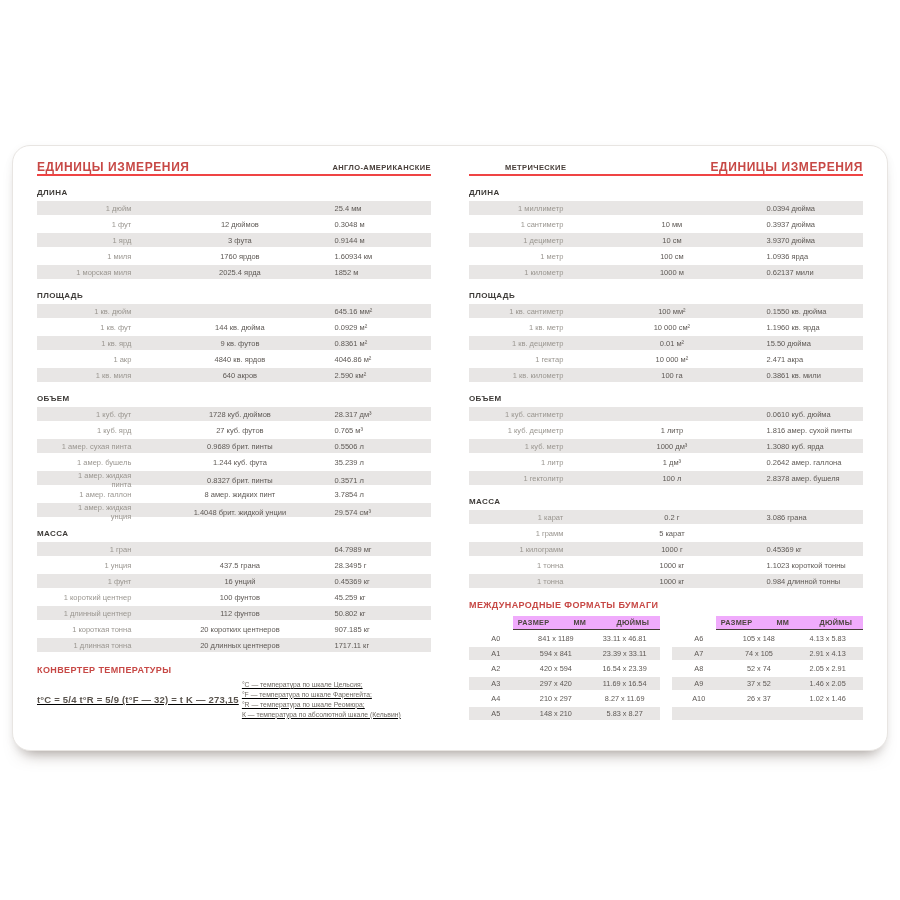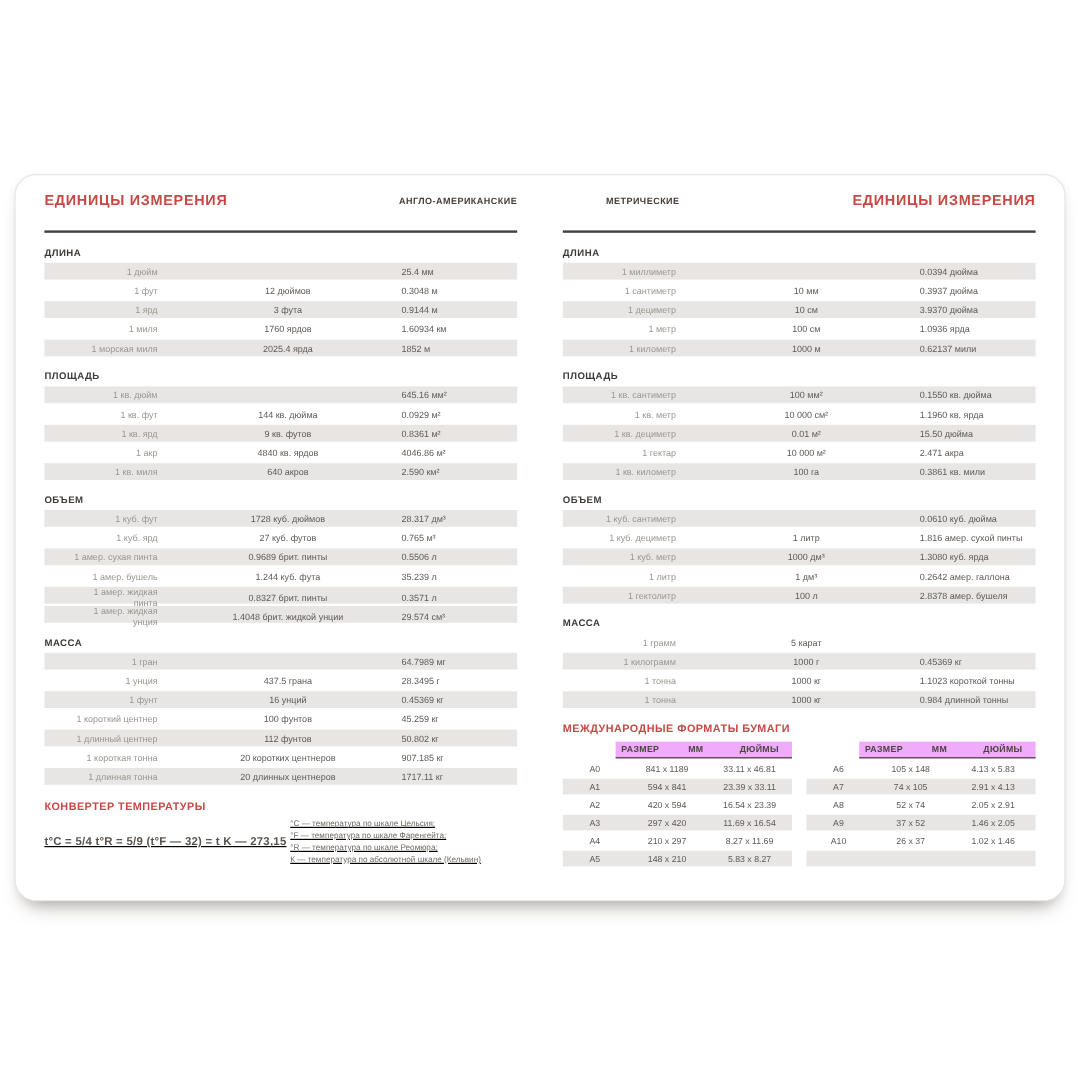--- a/index.html
+++ b/index.html
@@ -10,21 +10,21 @@
   }
   .card{
     position:absolute;left:12px;top:145px;width:876px;height:606px;
     background:#fff;border:1px solid #e8e5e2;border-radius:18px;
     box-shadow:0 12px 16px -10px rgba(90,75,65,.55),0 2px 8px rgba(0,0,0,.05);
     box-sizing:border-box;display:flex;gap:38px;padding:14px 24px 0 24px;
   }
   .page{flex:1;min-width:0;}
   .page-header{
     display:flex;justify-content:space-between;align-items:flex-end;
-    border-bottom:2px solid #404040;padding-bottom:18px;
+    border-bottom:2px solid #ef4444;padding-bottom:0;
   }
   .page-title{
     margin:0;font-size:12px;font-weight:bold;letter-spacing:.6px;color:var(--red);
   }
   .page-subtitle{
     font-size:7.5px;font-weight:bold;letter-spacing:.4px;color:#463d38;padding-bottom:2px;margin-left:36px;
   }
   .section{margin-top:12px;}
   .section-title{
     font-size:8px;font-weight:bold;letter-spacing:.4px;color:#3d3a37;margin-bottom:4px;
@@ -147,20 +147,25 @@
           <div class="row">
             <div class="cell c0">1 амер. бушель</div>
             <div class="cell c1">1.244 куб. фута</div>
             <div class="cell c2">35.239 л</div>
           </div>
           <div class="row striped">
             <div class="cell c0">1 амер. жидкая пинта</div>
             <div class="cell c1">0.8327 брит. пинты</div>
             <div class="cell c2">0.3571 л</div>
           </div>
+          <div class="row">
+            <div class="cell c0">1 амер. галлон</div>
+            <div class="cell c1">8 амер. жидких пинт</div>
+            <div class="cell c2">3.7854 л</div>
+          </div>
           <div class="row striped">
             <div class="cell c0">1 амер. жидкая унция</div>
             <div class="cell c1">1.4048 брит. жидкой унции</div>
             <div class="cell c2">29.574 см³</div>
           </div>
         </div>
         <div class="section">
           <div class="section-title">МАССА</div>
           <div class="row striped">
             <div class="cell c0">1 гран</div>
@@ -299,20 +304,25 @@
             <div class="cell c2">0.2642 амер. галлона</div>
           </div>
           <div class="row striped">
             <div class="cell c0">1 гектолитр</div>
             <div class="cell c1">100 л</div>
             <div class="cell c2">2.8378 амер. бушеля</div>
           </div>
         </div>
         <div class="section">
           <div class="section-title">МАССА</div>
+          <div class="row striped">
+            <div class="cell c0">1 карат</div>
+            <div class="cell c1">0.2 г</div>
+            <div class="cell c2">3.086 грана</div>
+          </div>
           <div class="row">
             <div class="cell c0">1 грамм</div>
             <div class="cell c1">5 карат</div>
             <div class="cell c2"></div>
           </div>
           <div class="row striped">
             <div class="cell c0">1 килограмм</div>
             <div class="cell c1">1000 г</div>
             <div class="cell c2">0.45369 кг</div>
           </div>

